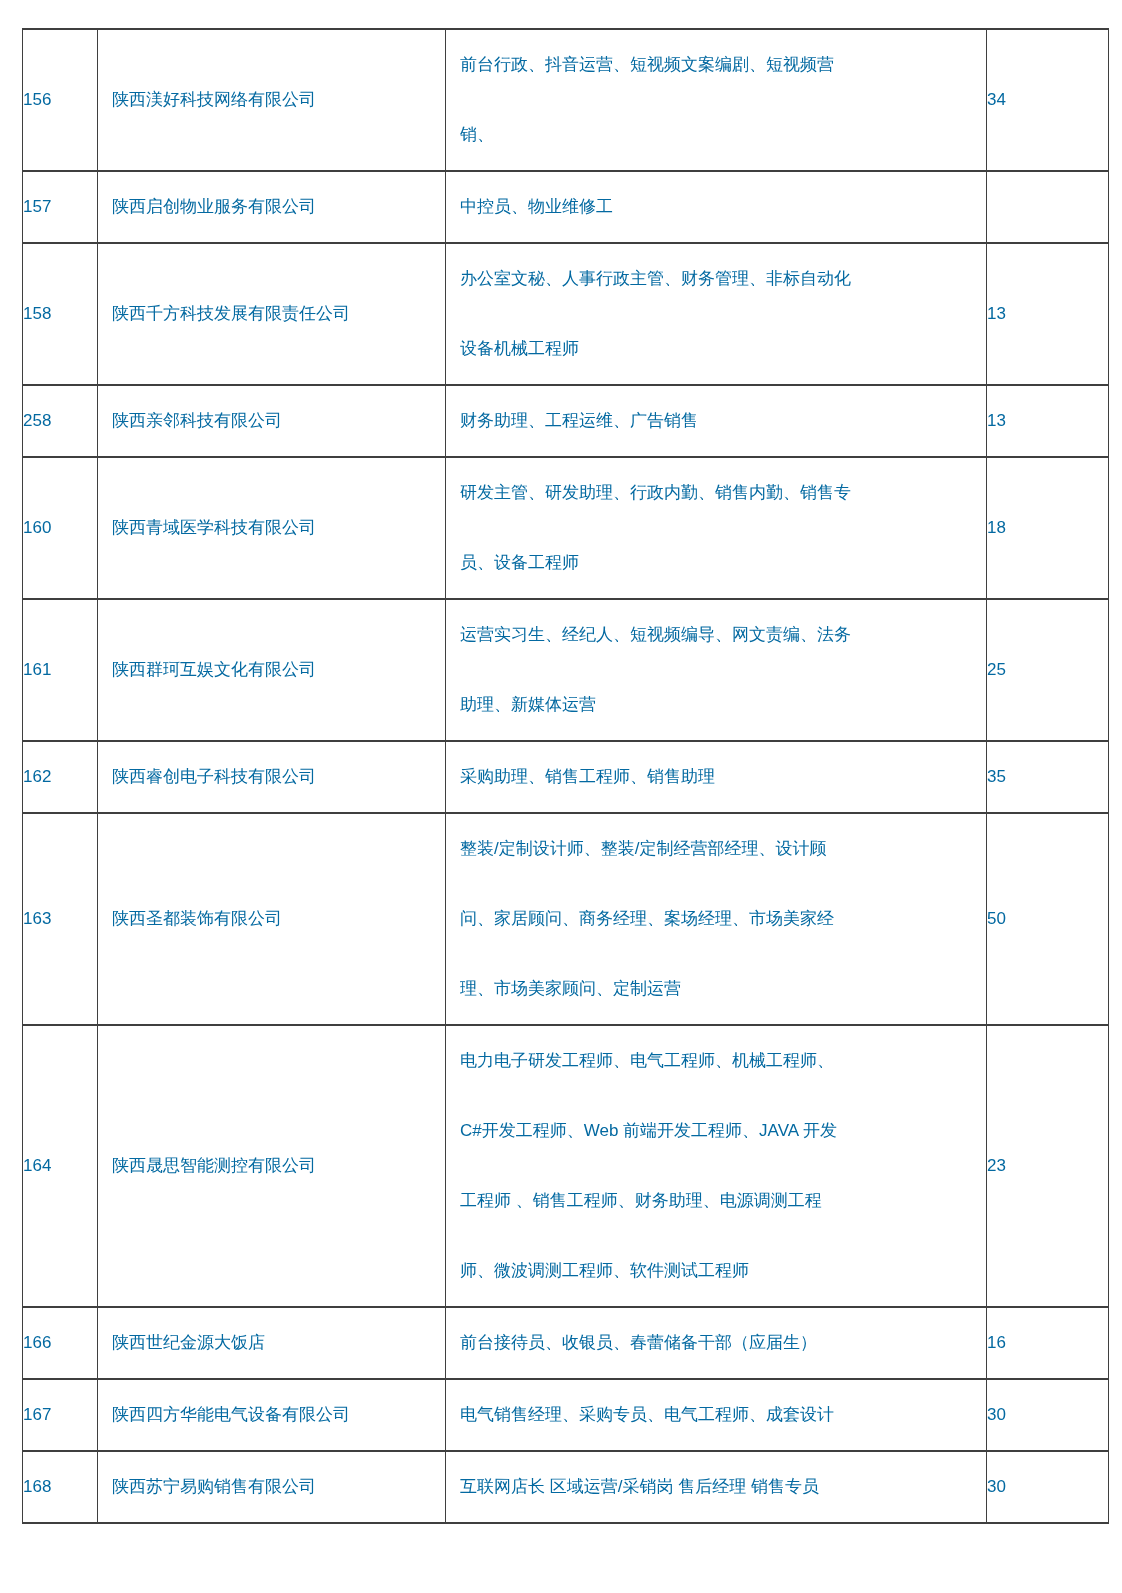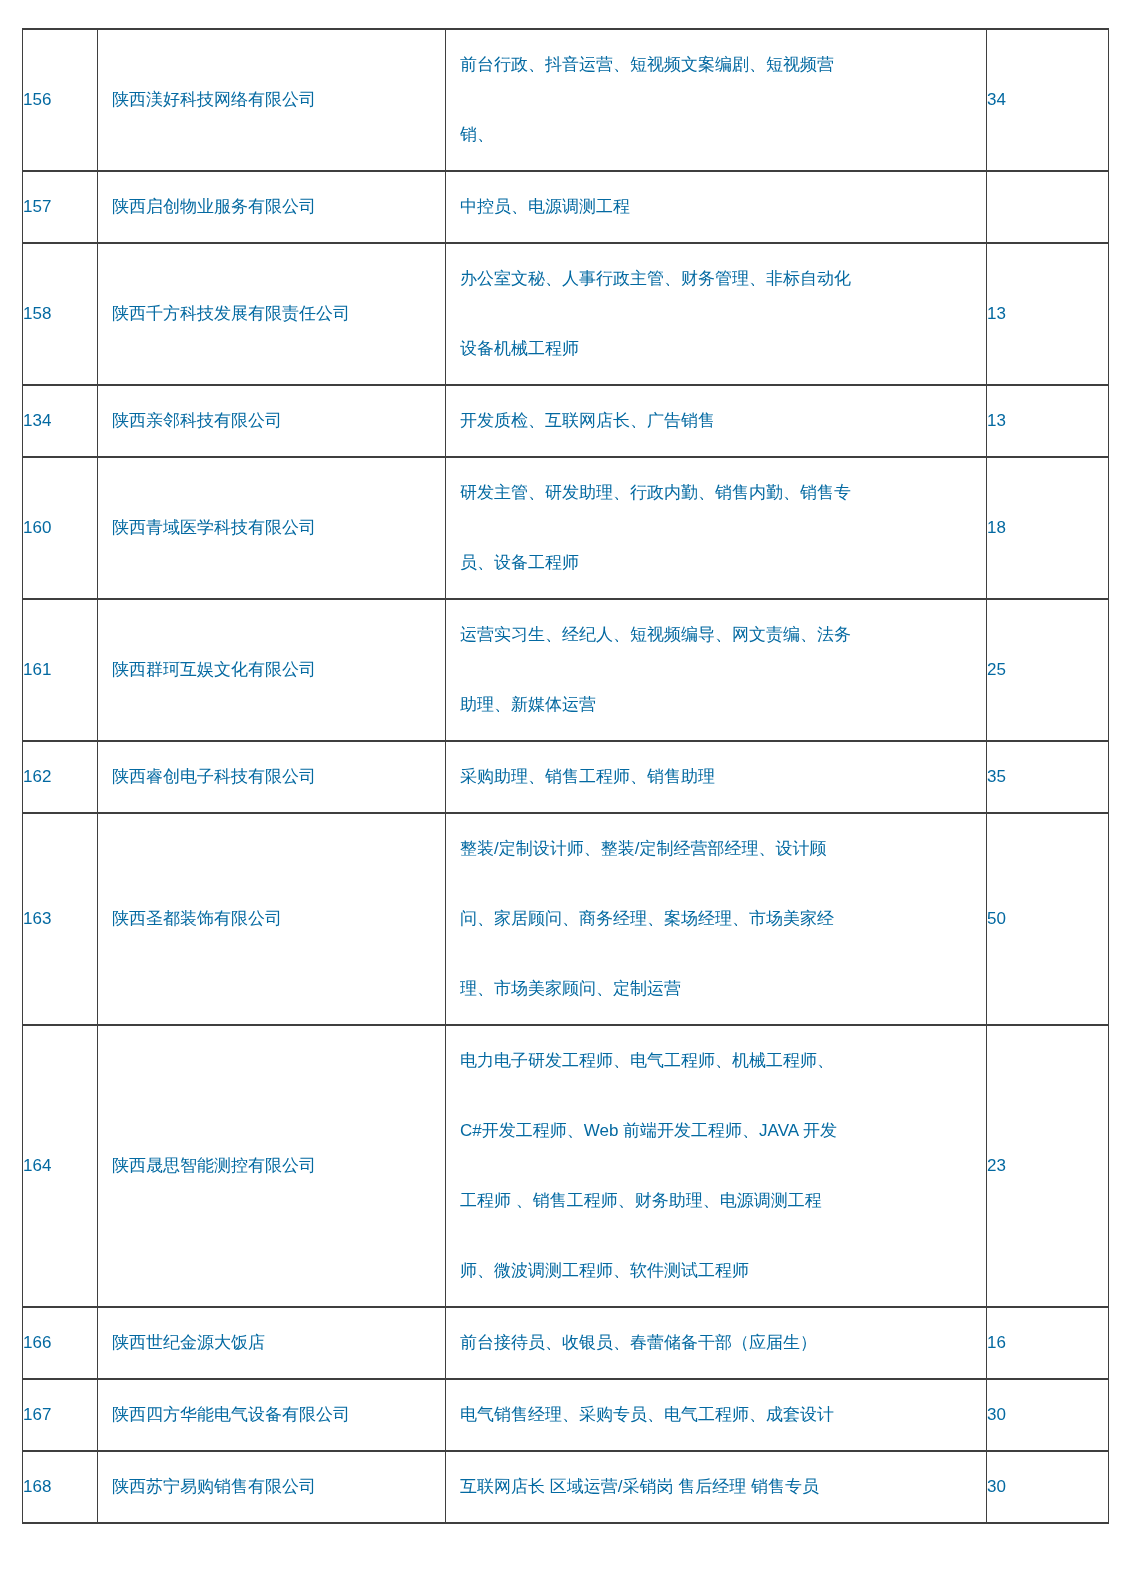--- a/index.html
+++ b/index.html
@@ -59,34 +59,34 @@
         <tr style="height: 140px;">
     <td class="cell-num">156</td>
     <td class="cell-company">陕西渼好科技网络有限公司</td>
     <td class="cell-positions">前台行政、抖音运营、短视频文案编剧、短视频营
 销、</td>
     <td class="cell-count">34</td>
   </tr>
         <tr style="height: 70px; padding-left: 15px;">
     <td class="cell-num">157</td>
     <td class="cell-company">陕西启创物业服务有限公司</td>
-    <td class="cell-positions">中控员、电源调测工程</td>
+    <td class="cell-positions">中控员、物业维修工</td>
     <td class="cell-count"></td>
   </tr>
         <tr style="height: 140px;">
     <td class="cell-num">158</td>
     <td class="cell-company">陕西千方科技发展有限责任公司</td>
     <td class="cell-positions">办公室文秘、人事行政主管、财务管理、非标自动化
 设备机械工程师</td>
     <td class="cell-count">13</td>
   </tr>
         <tr style="height: 70px;">
-    <td class="cell-num">134</td>
+    <td class="cell-num">258</td>
     <td class="cell-company">陕西亲邻科技有限公司</td>
-    <td class="cell-positions">开发质检、互联网店长、广告销售</td>
+    <td class="cell-positions">财务助理、工程运维、广告销售</td>
     <td class="cell-count">13</td>
   </tr>
         <tr style="height: 140px;">
     <td class="cell-num">160</td>
     <td class="cell-company">陕西青域医学科技有限公司</td>
     <td class="cell-positions">研发主管、研发助理、行政内勤、销售内勤、销售专
 员、设备工程师</td>
     <td class="cell-count">18</td>
   </tr>
         <tr style="height: 140px;">

